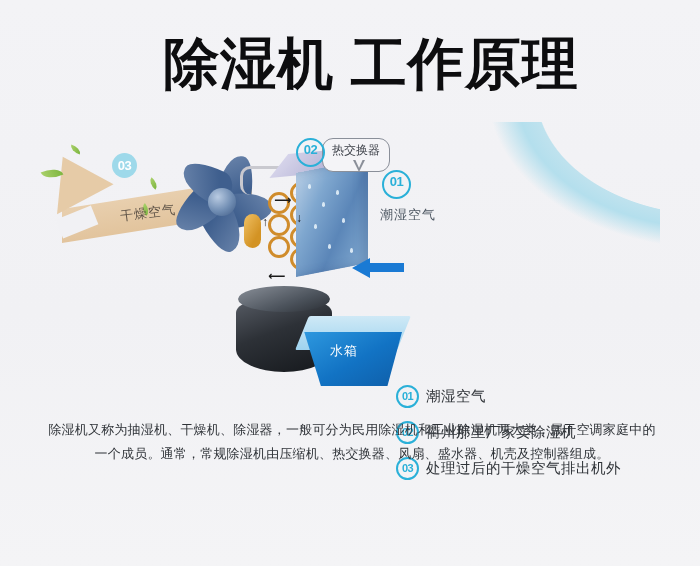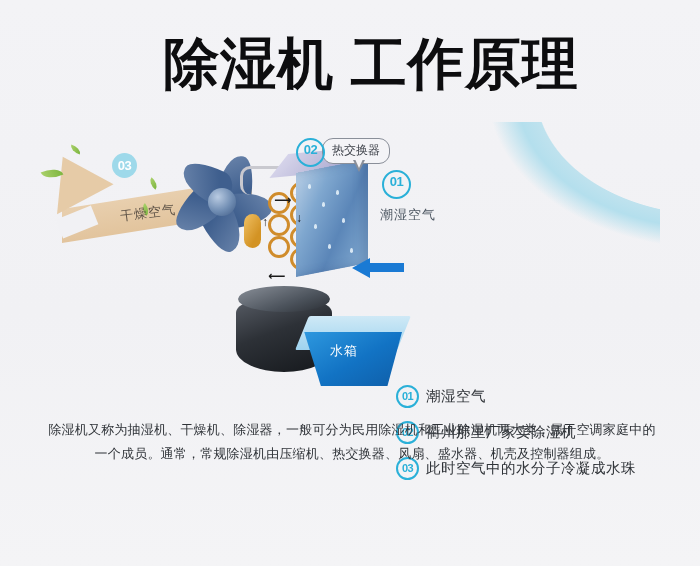--- a/index.html
+++ b/index.html
@@ -129,21 +129,21 @@
   }
   #badge03d { left: 112px; top: 33px; }
   #badge02d { left: 296px; top: 18px; }
   #badge01d { left: 382px; top: 50px; }
 
   
   .callout {
     position: absolute;
     left: 322px;
     top: 18px;
-    padding: 3px 9px 4px;
+    padding: 3px 9px 12px;
     border: 1.6px solid #8a8f99;
     border-radius: 11px;
     background: #f4f4f7;
     color: #3b3f47;
     font-size: 12px;
     white-space: nowrap;
   }
   .callout-tail {
     position: absolute;
     left: 353px;
@@ -464,21 +464,21 @@
       <div class="step">
         <span class="badge-s">01</span>
         <span class="step-text">潮湿空气</span>
       </div>
       <div class="step">
         <span class="badge-s">02</span>
         <span class="step-text">衢州那里厂家卖除湿机</span>
       </div>
       <div class="step">
         <span class="badge-s">03</span>
-        <span class="step-text">此时空气中的水分子冷凝成水珠</span>
+        <span class="step-text">处理过后的干燥空气排出机外</span>
       </div>
     </div>
   </div>
 
   <div id="watermark">
   </div>
 
   <div id="copy">
     <p class="lead">除湿机又称为抽湿机、干燥机、除湿器，一般可分为民用除湿机和工业除湿机两大类，属于空调家庭中的一个成员。通常，常规除湿机由压缩机、热交换器、风扇、盛水器、机壳及控制器组成。</p>
   </div>

